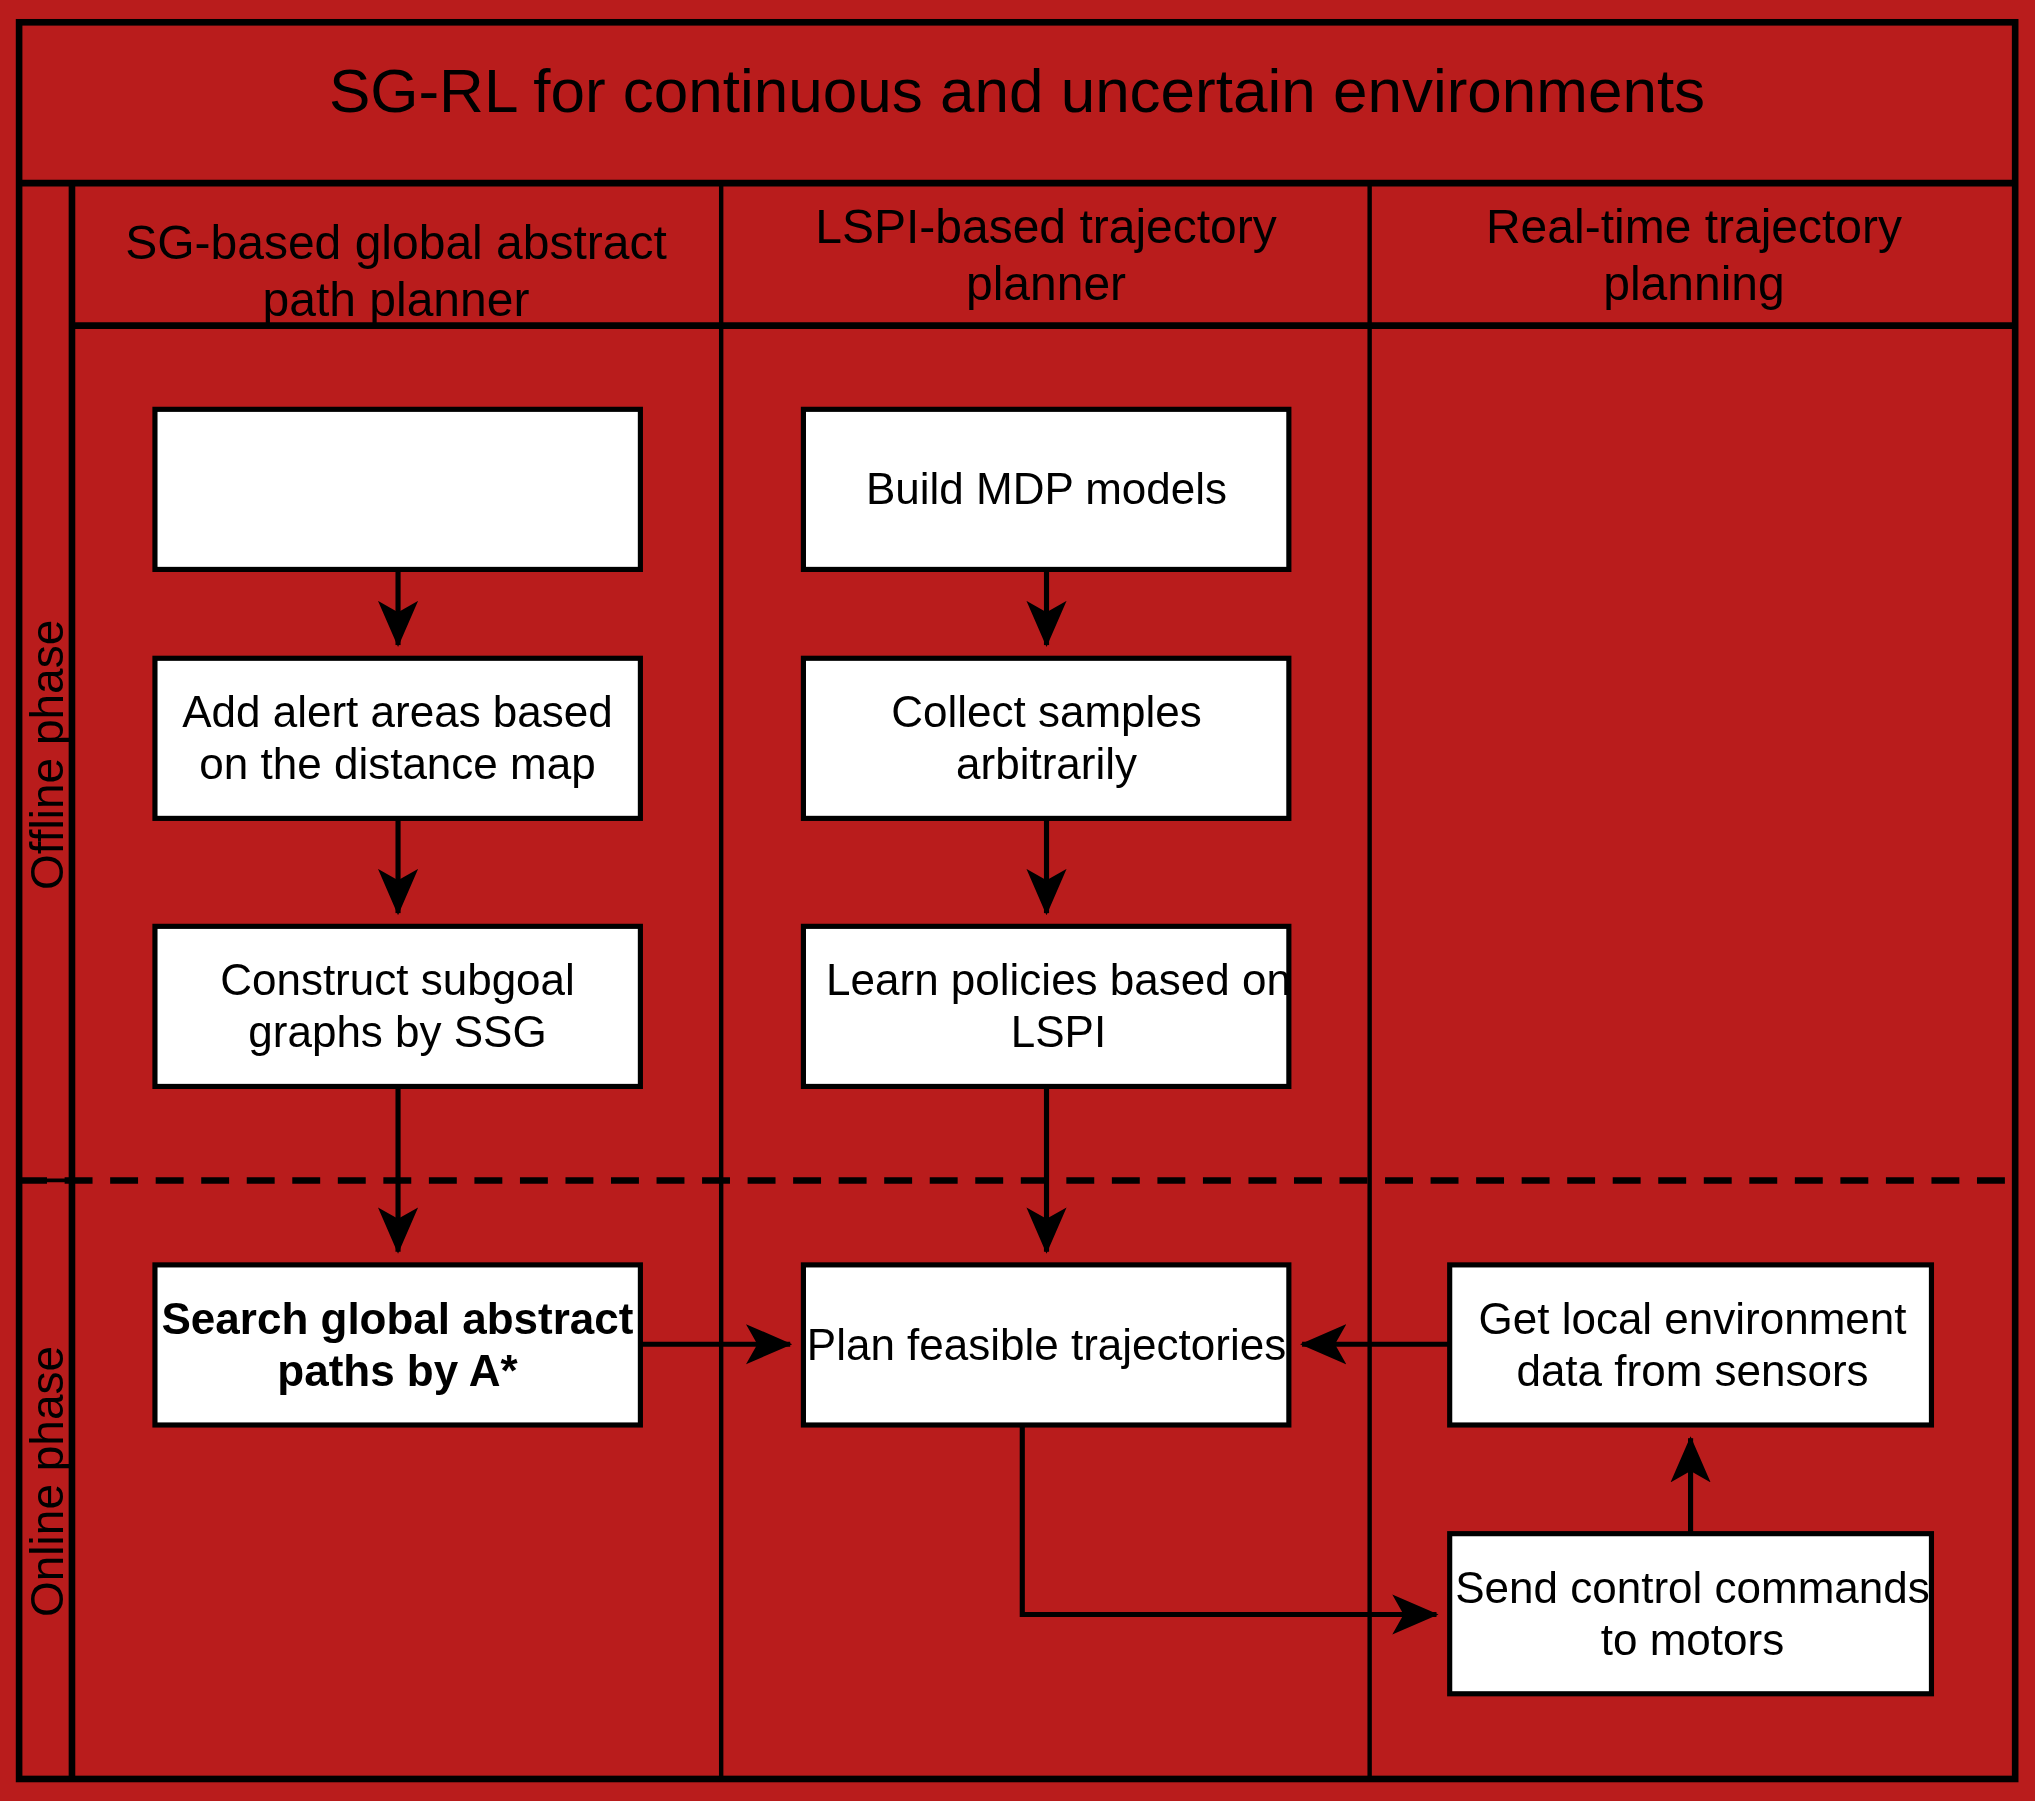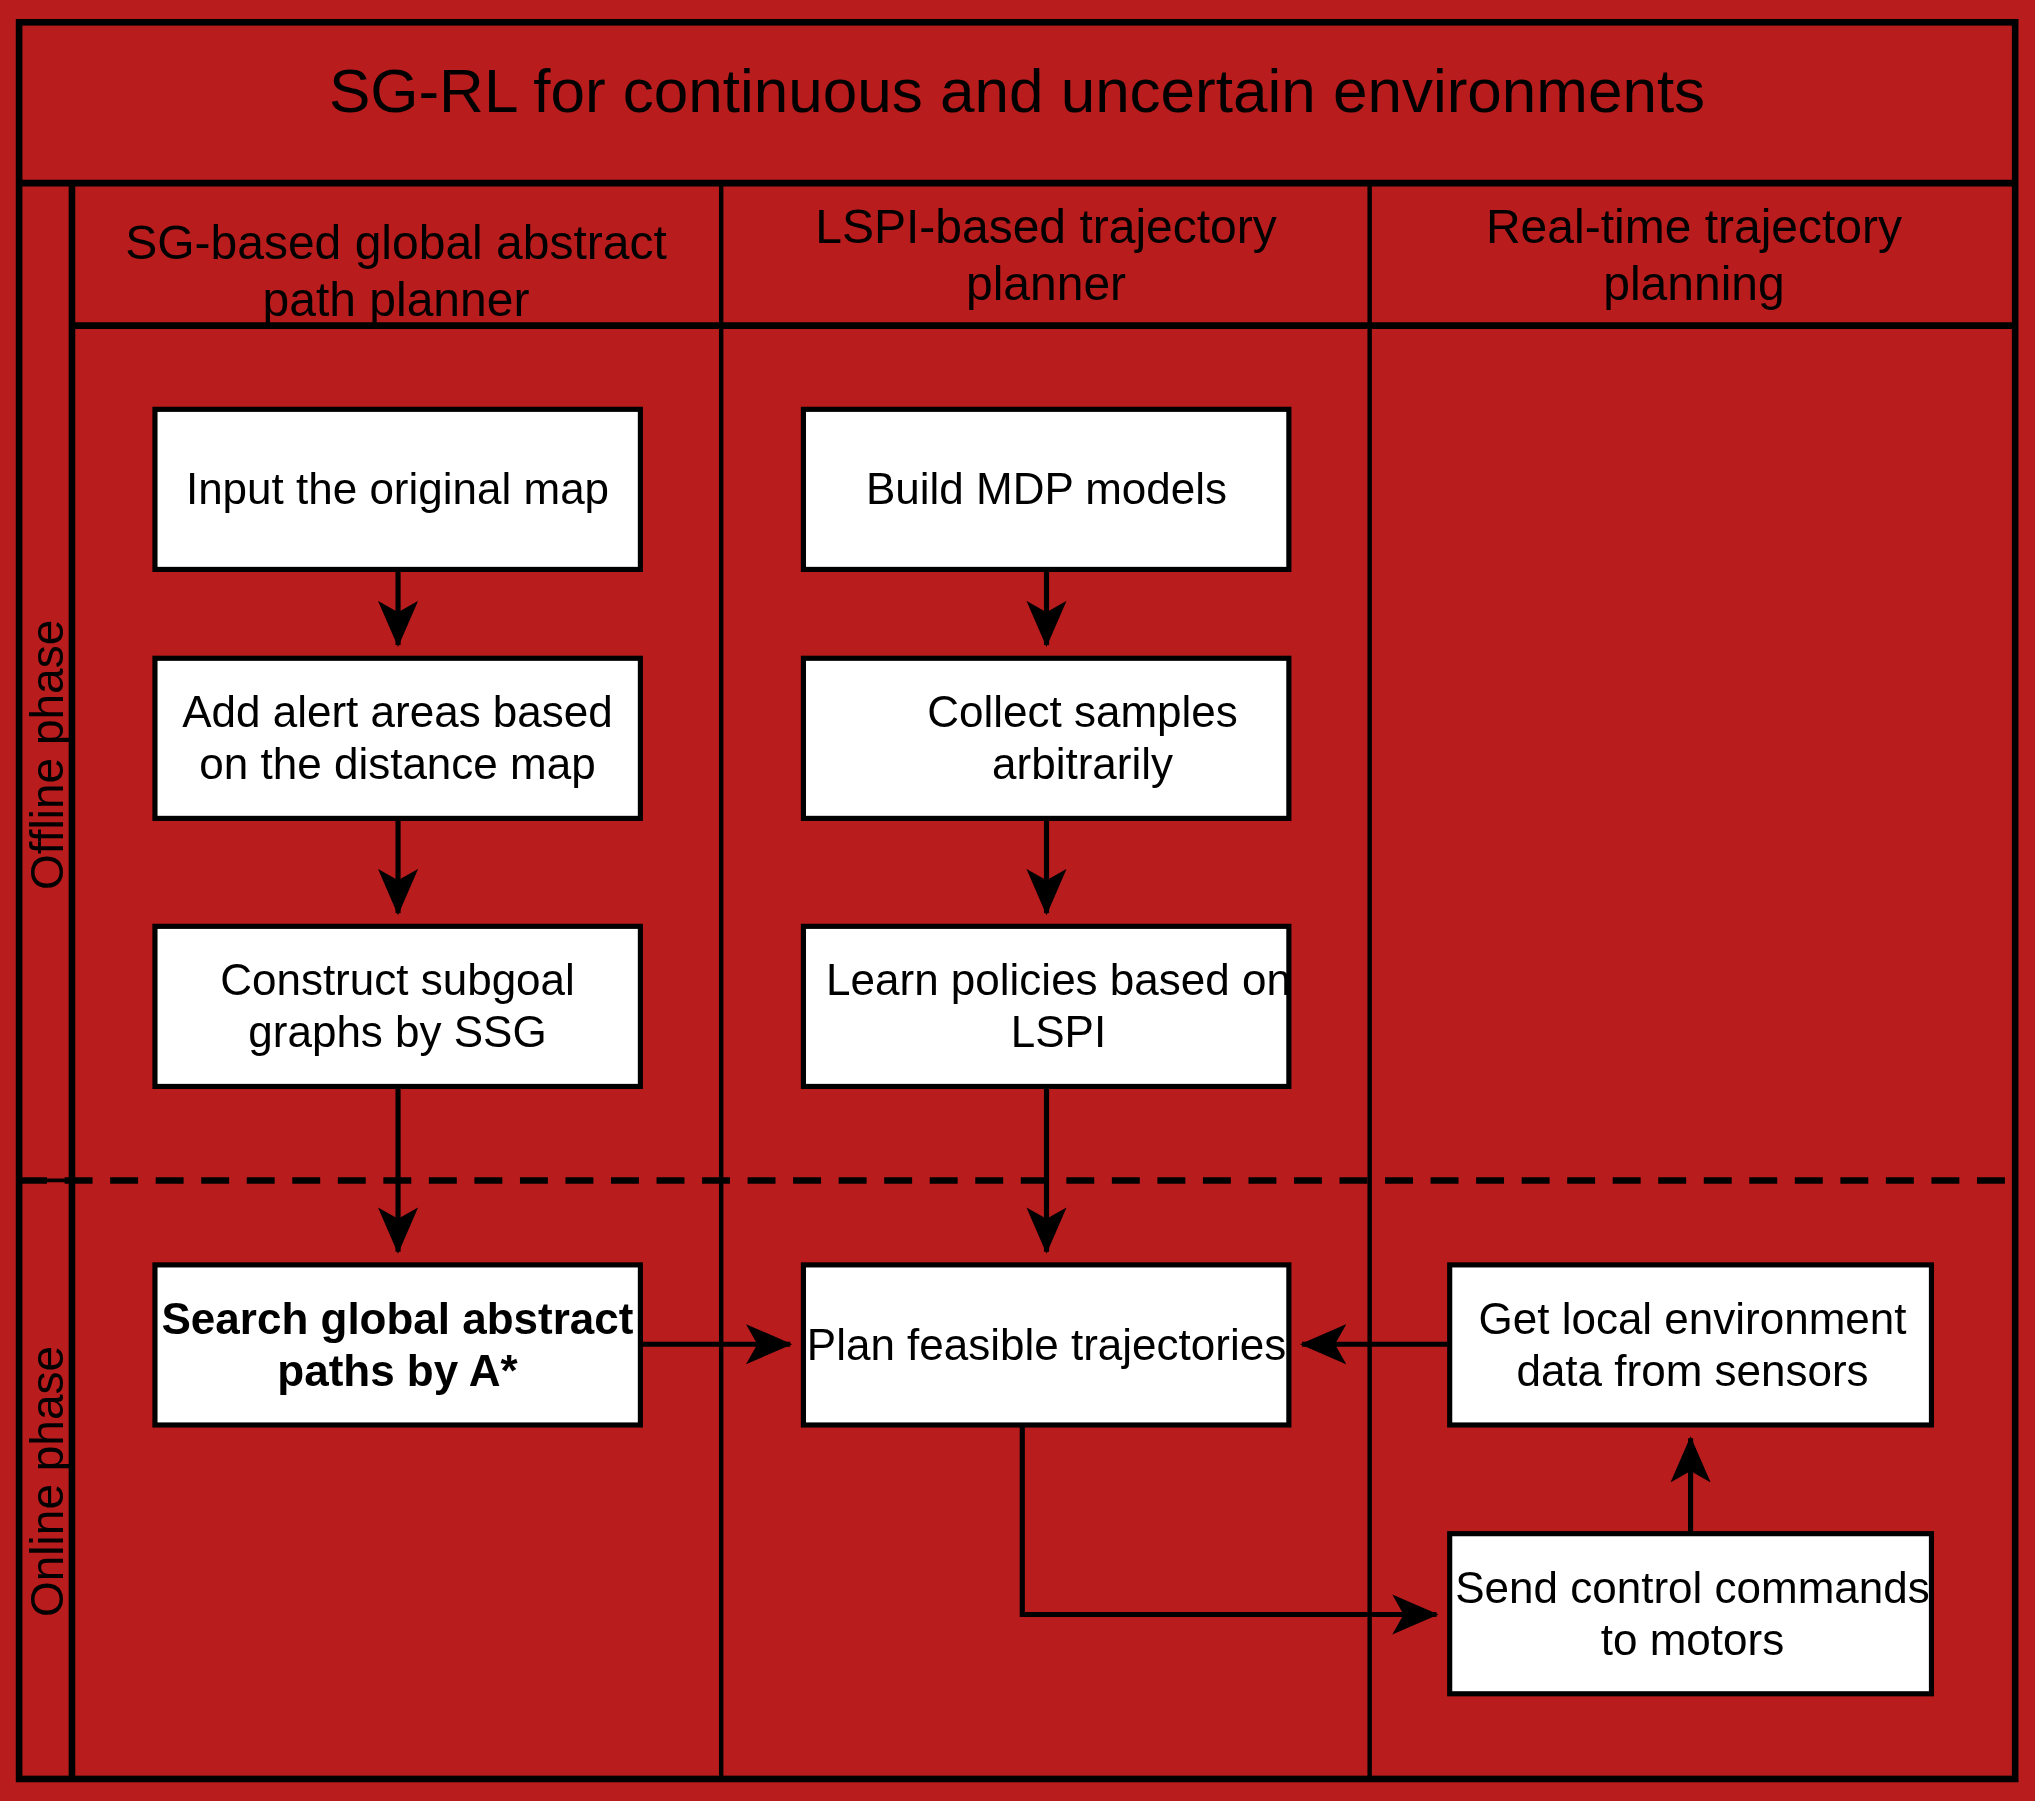--- a/index.html
+++ b/index.html
@@ -66,21 +66,21 @@
   #phase-offline { left: 20.6px; top: 331px;  width: 51px; height: 848px; }
   #phase-online  { left: 20.6px; top: 1183px; width: 51px; height: 596px; }
 
   .nodetext { font-size: 44px; }
   #node-input-map       { left: 157px;  top: 411px;  width: 481px; height: 156px; }
   #node-alert-areas     { left: 157px;  top: 660px;  width: 481px; height: 156px; }
   #node-subgoal-graphs  { left: 157px;  top: 928px; width: 481px; height: 156px; }
   #node-search-paths    { left: 157px;  top: 1267px; width: 481px; height: 156px; font-weight: bold; }
 
   #node-build-mdp       { left: 806px; top: 411px;  width: 481px; height: 156px; }
-  #node-collect-samples { left: 806px; top: 660px;  width: 481px; height: 156px; padding-left: 36px; }
+  #node-collect-samples { left: 806px; top: 660px;  width: 481px; height: 156px; }
   #node-learn-policies  { left: 806px; top: 928px; width: 481px; height: 156px; padding-left: 12px; }
   #node-plan-traj       { left: 797px; top: 1267px; width: 499px; height: 156px; }
 
   #node-get-sensor      { left: 1452px; top: 1267px; width: 481px; height: 156px; }
   #node-send-motors     { left: 1452px; top: 1536px; width: 481px; height: 156px; }
 </style>
 </head>
 <body>
 
 <div id="stage">
@@ -142,21 +142,20 @@
   <div class="txt colhead" id="col-head-0">SG-based global abstract
 path planner</div>
   <div class="txt colhead" id="col-head-1">LSPI-based trajectory
 planner</div>
   <div class="txt colhead" id="col-head-2">Real-time trajectory
 planning</div>
 
   <div class="phase" id="phase-offline">Offline phase</div>
   <div class="phase" id="phase-online">Online phase</div>
 
-  <div class="txt nodetext" id="node-input-map">Input the original map</div>
   <div class="txt nodetext" id="node-alert-areas">Add alert areas based
 on the distance map</div>
   <div class="txt nodetext" id="node-subgoal-graphs">Construct subgoal
 graphs by SSG</div>
   <div class="txt nodetext" id="node-search-paths">Search global abstract
 paths by A*</div>
 
   <div class="txt nodetext" id="node-build-mdp">Build MDP models</div>
   <div class="txt nodetext" id="node-collect-samples">Collect samples
 arbitrarily</div>

